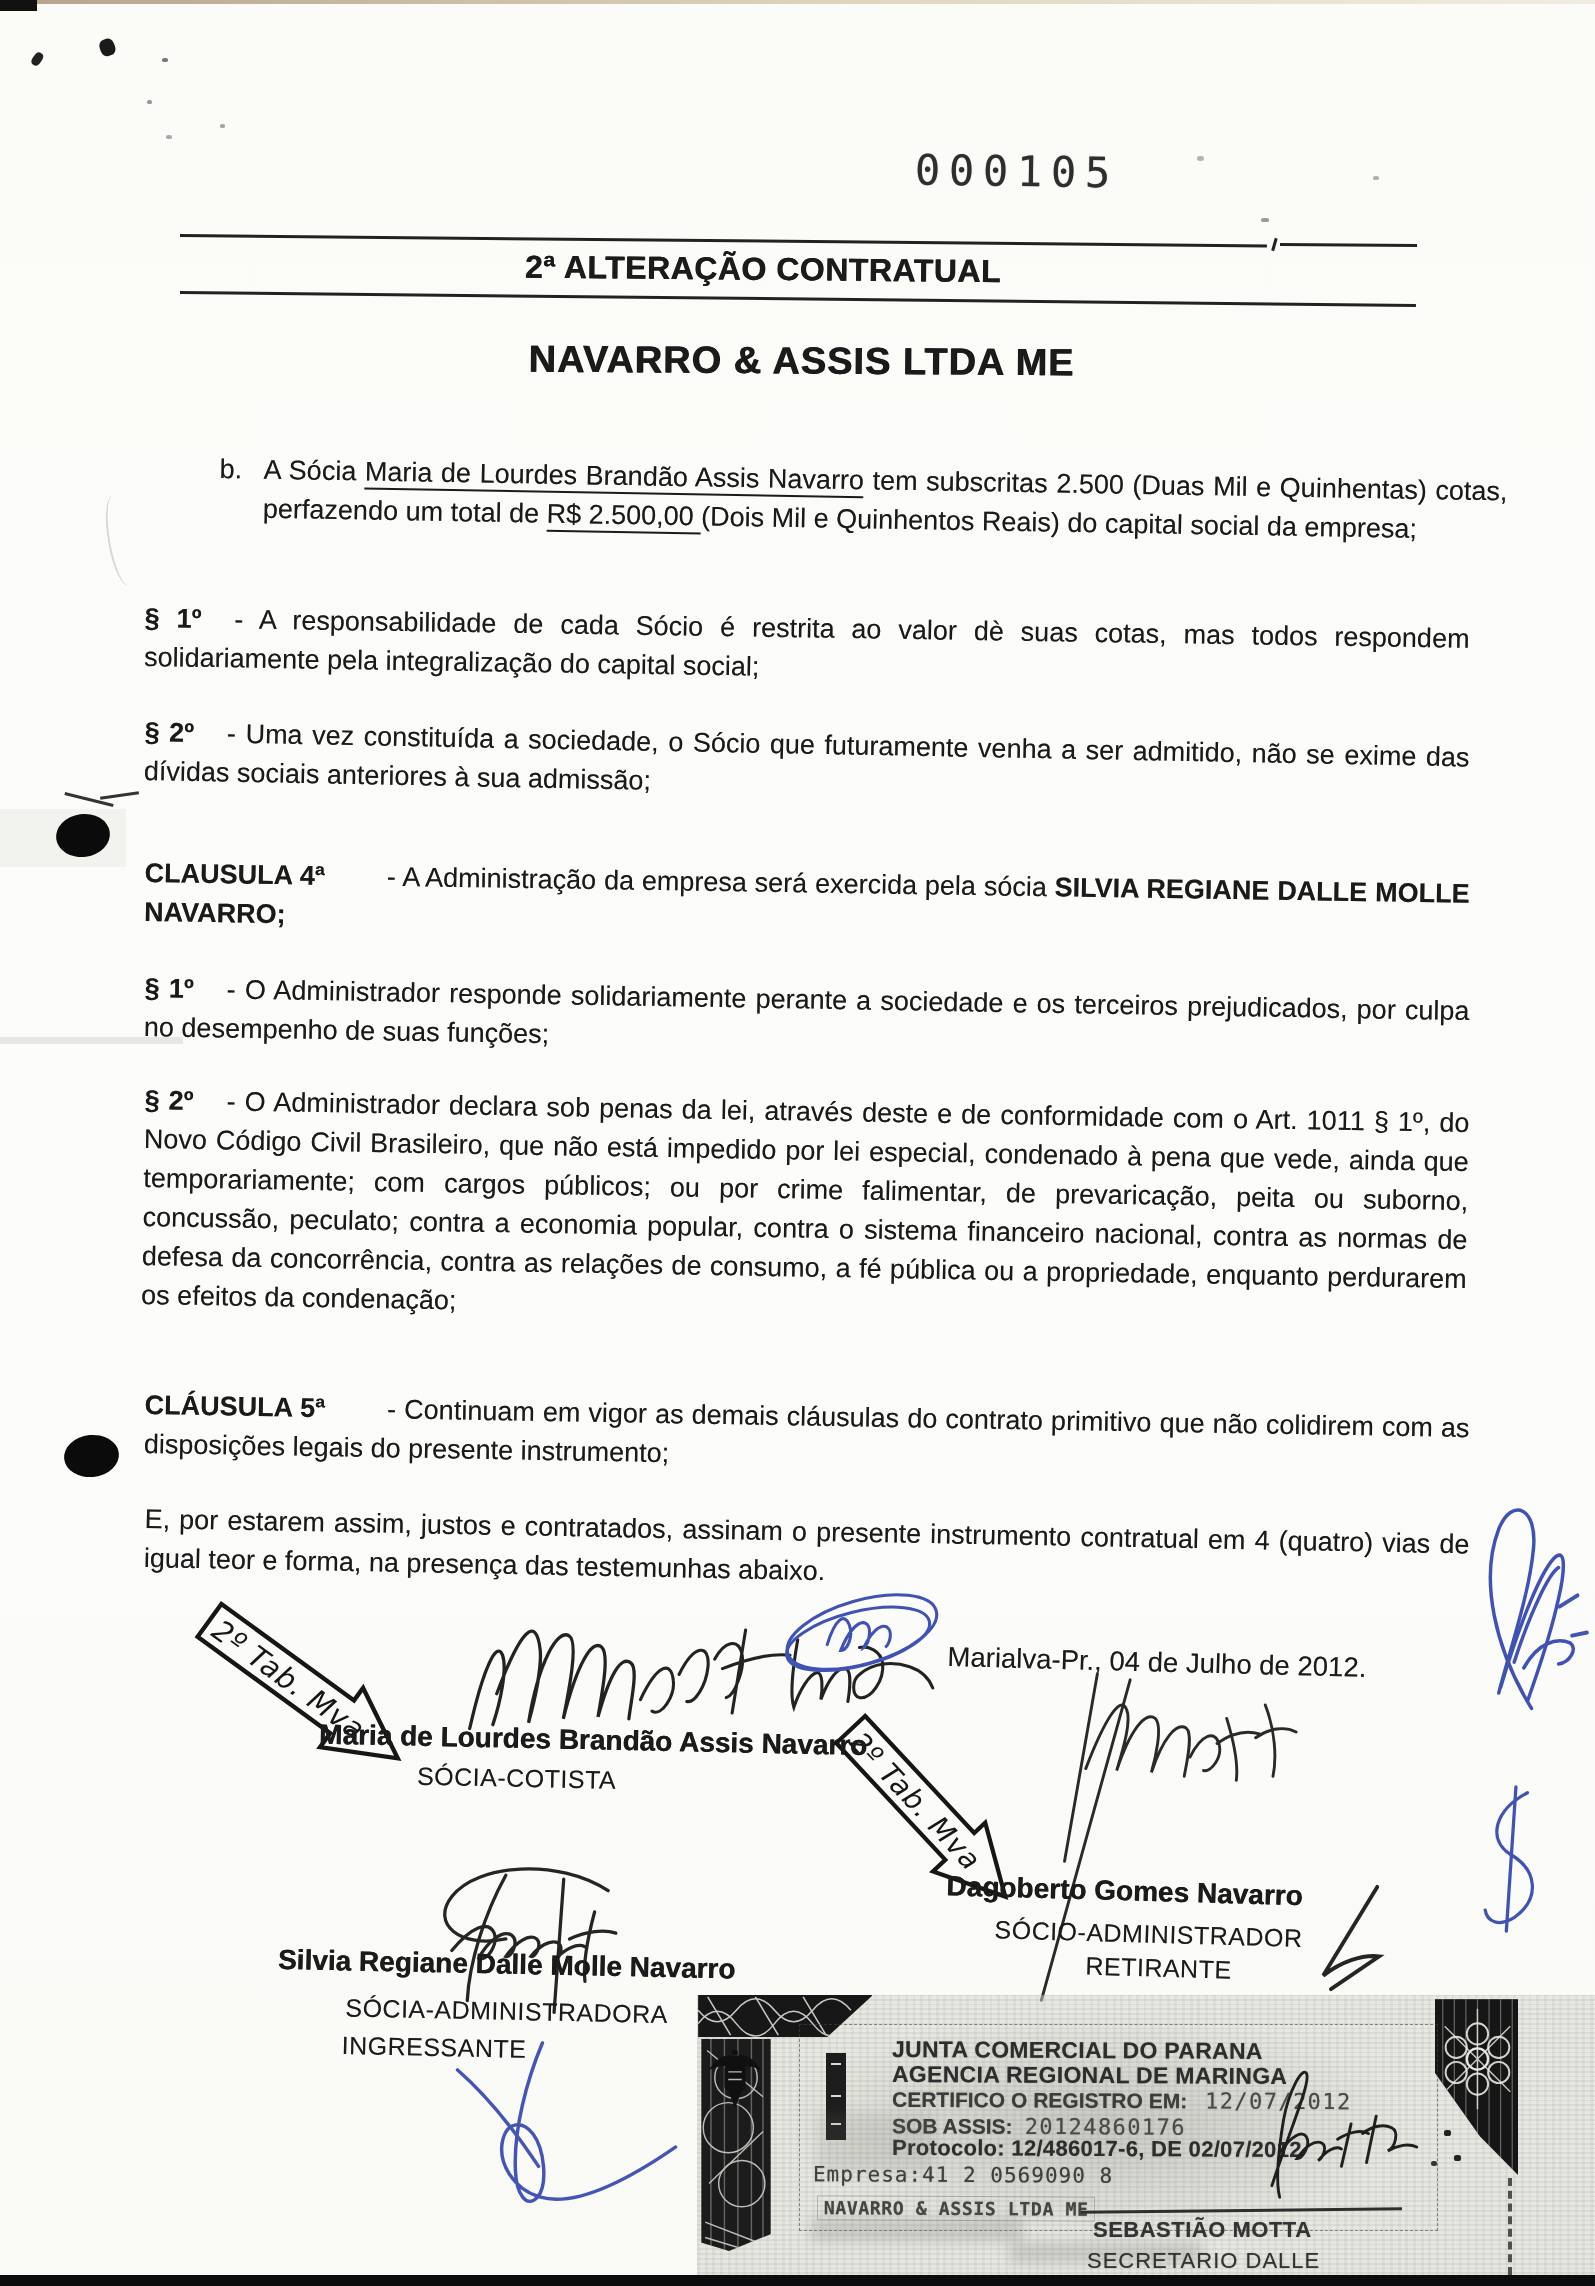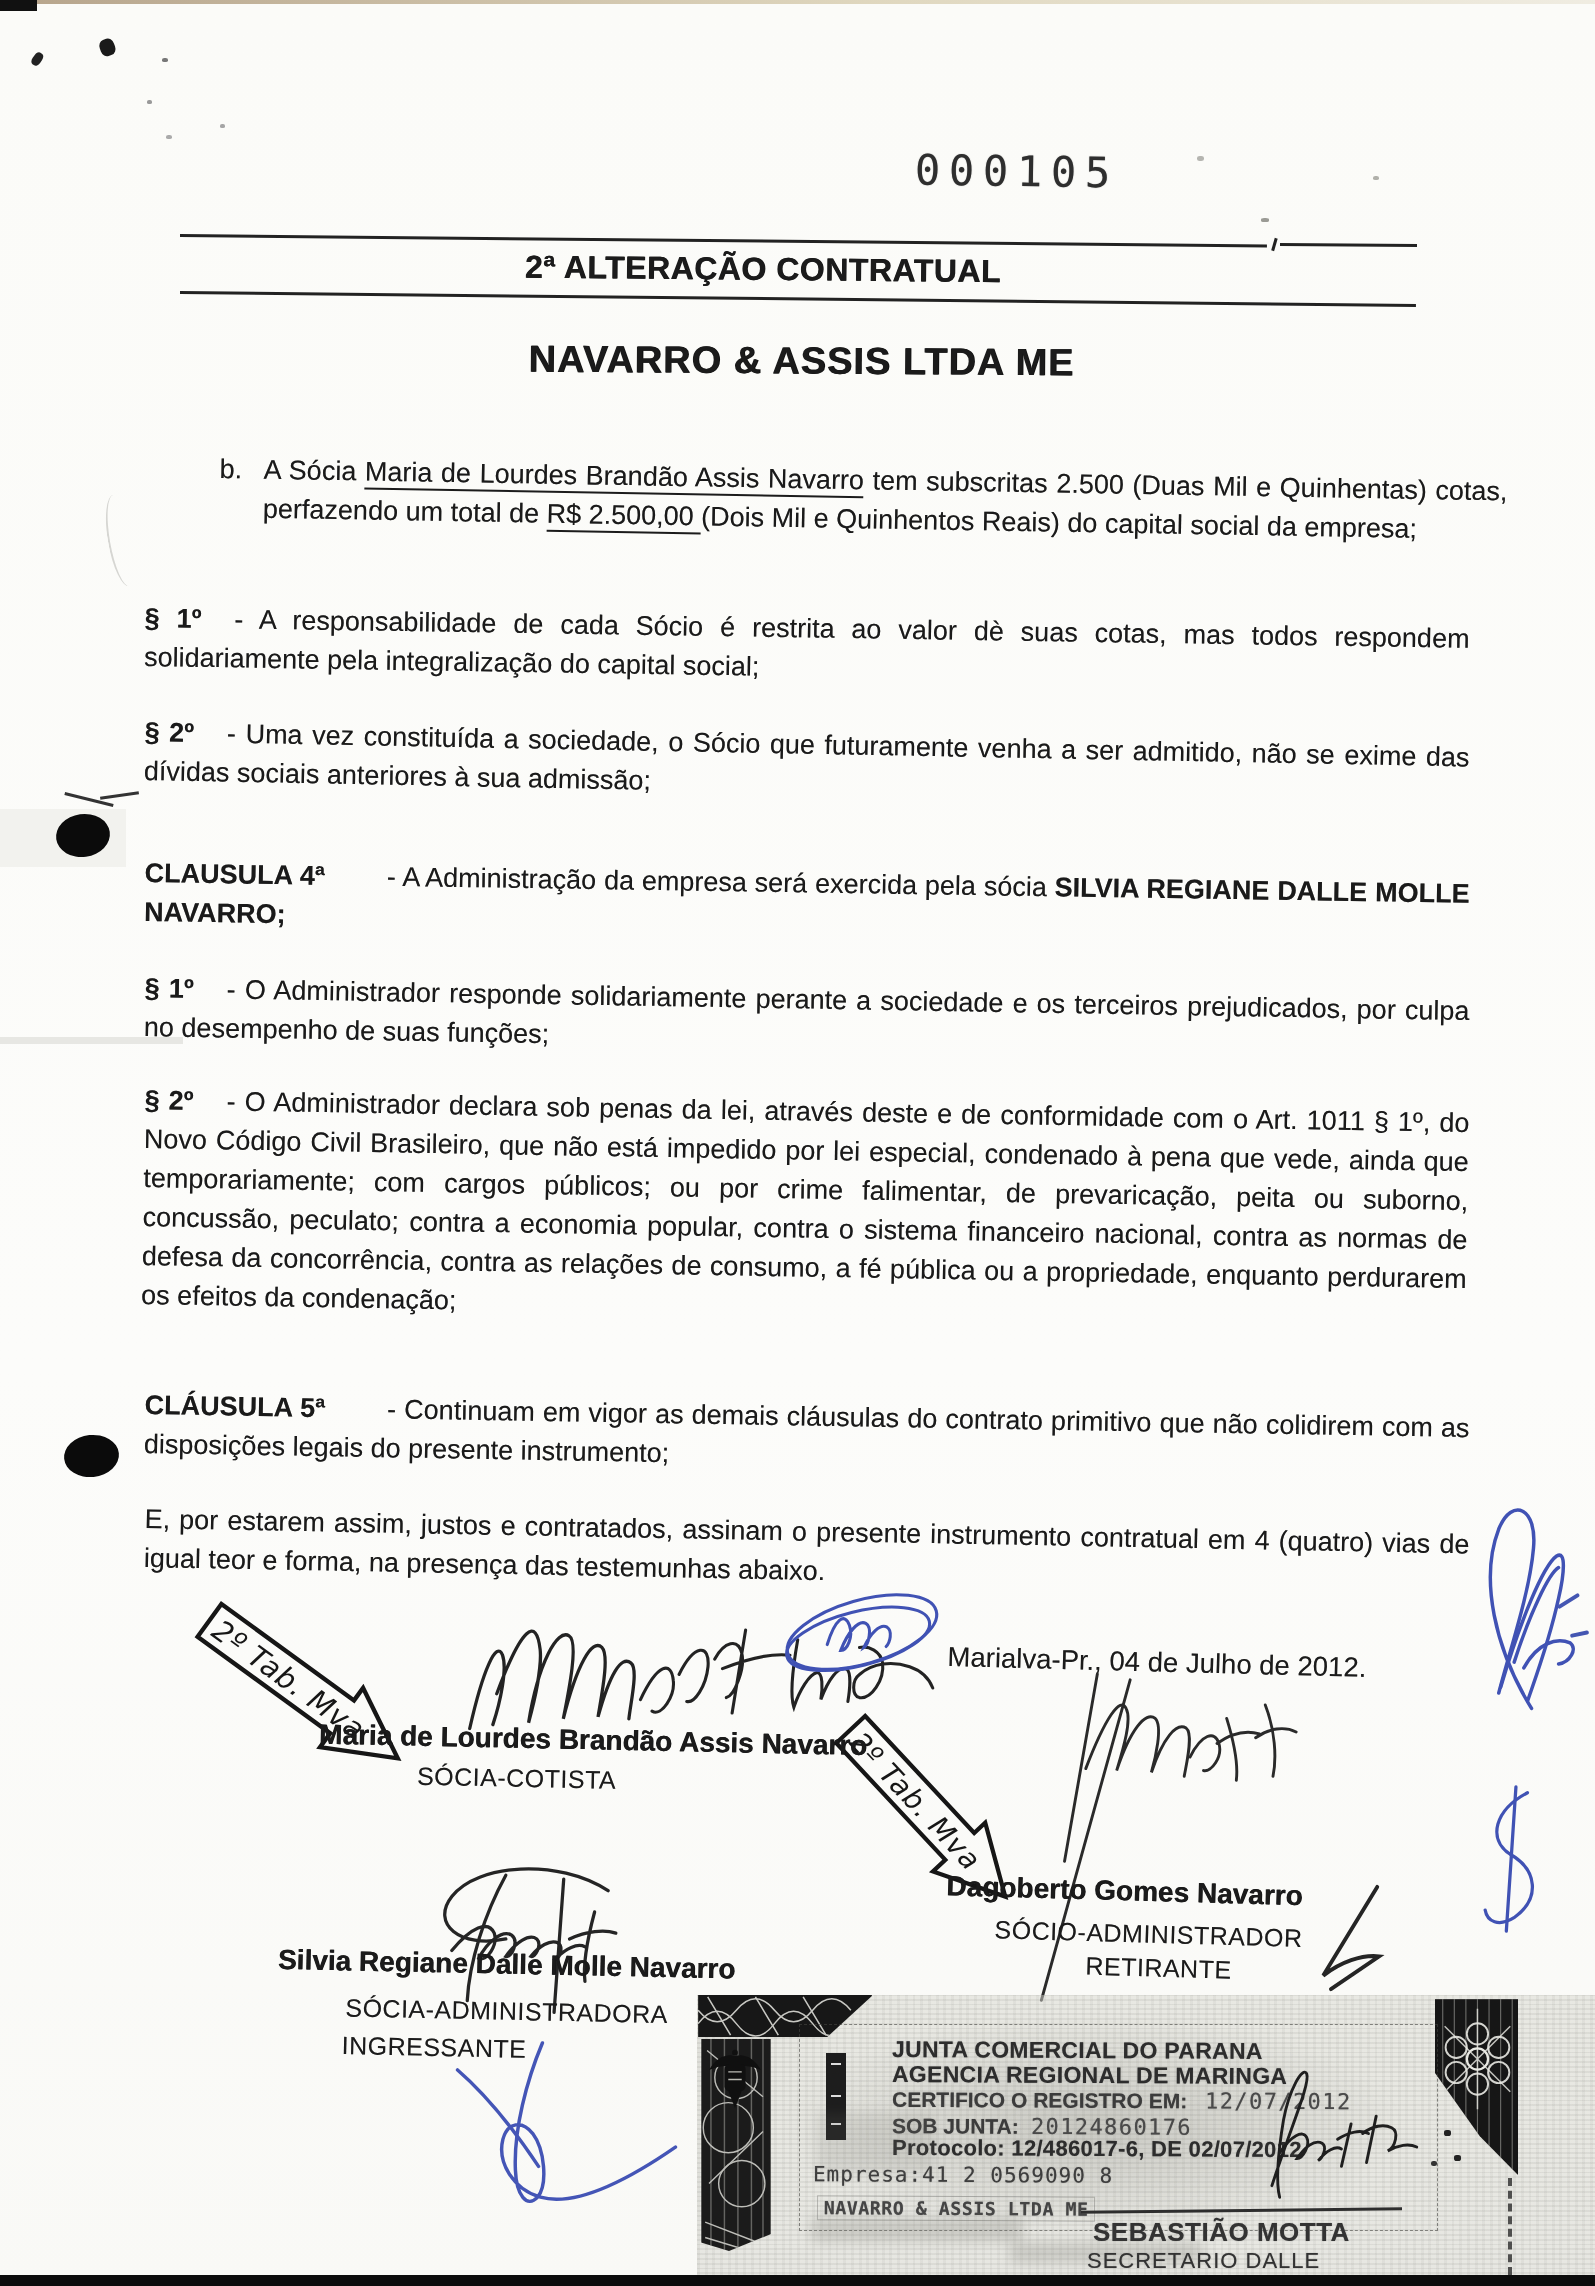--- a/index.html
+++ b/index.html
@@ -257,21 +257,21 @@
     <div class="abs" style="left:4.8px;top:70px;width:10.6px;height:1.9px;background:#ddd;"></div>
   </div>
 
   <div class="abs stamp-text st-bold" style="left:892px;top:2037px;transform:rotate(.3deg);">JUNTA COMERCIAL DO PARANA</div>
   <div class="abs stamp-text st-bold" style="left:892px;top:2062px;transform:rotate(.3deg);">AGENCIA REGIONAL DE MARINGA</div>
   <div class="abs stamp-text" style="left:892px;top:2088px;transform:rotate(.3deg);">
     <span class="st-reg">CERTIFICO O REGISTRO EM:</span>
     <span class="st-mono" style="margin-left:13.5px;">12/07/2012</span>
   </div>
   <div class="abs stamp-text" style="left:892px;top:2114px;transform:rotate(.3deg);">
-    <span class="st-reg">SOB JUNTA:</span>
+    <span class="st-reg">SOB ASSIS:</span>
     <span class="st-mono" style="margin-left:7.7px;">20124860176</span>
   </div>
   <div class="abs stamp-text st-bold" style="left:892px;top:2136px;font-size:22px;transform:rotate(.3deg);">Protocolo: 12/486017-6, DE 02/07/2012</div>
   <div class="abs stamp-text" style="left:813px;top:2163px;font-family:'DejaVu Sans Mono',monospace;font-size:21px;color:#3e3e3e;letter-spacing:1px;transform:rotate(.3deg);">Empresa:41 2 0569090 8</div>
   <div class="abs stamp-text" style="left:817px;top:2196px;font-family:'DejaVu Sans Mono',monospace;font-size:18.3px;font-weight:bold;color:#454545;letter-spacing:0.5px;border:1px solid rgba(90,90,86,.35);padding:1px 5.8px;transform:rotate(.3deg);">NAVARRO &amp; ASSIS LTDA ME</div>
 
   <div class="ghost" style="left:811px;top:2217px;width:212px;height:25px;"></div>
   <div class="ghost" style="left:1010px;top:2242px;width:193px;height:21px;"></div>
   <div class="ghost" style="left:817px;top:2113px;width:116px;height:58px;opacity:.14;"></div>
 
@@ -281,19 +281,19 @@
       <path d="M70,92 C82,74 94,68 98,76 C102,84 94,98 88,98 C96,86 106,78 114,82 C120,86 114,98 110,100 C118,90 128,84 134,88"></path>
       <path d="M144,62 L134,106 M130,78 C142,70 154,68 162,72"></path>
       <path d="M170,54 L160,102 M156,72 C166,64 178,62 186,66 C194,70 190,86 182,90 C192,84 204,82 212,86"></path>
     </g>
   </svg>
   <div class="speck" style="left:1444px;top:2130px;width:6.8px;height:5.8px;background:#222;"></div>
   <div class="speck" style="left:1454px;top:2155px;width:6.8px;height:5.8px;background:#222;"></div>
   <div class="speck" style="left:1431px;top:2161px;width:5.8px;height:4.8px;background:#333;"></div>
 
   <div class="abs" style="left:1081px;top:2209px;width:321px;height:2.5px;background:#2e2e2e;transform:rotate(-.6deg);"></div>
-  <div class="abs stamp-text" style="left:1093px;top:2217px;font-size:26px;font-weight:bold;color:#333;letter-spacing:0.5px;">SEBASTIÃO MOTTA</div>
+  <div class="abs stamp-text" style="left:1093px;top:2217px;font-size:22px;font-weight:bold;color:#333;letter-spacing:0.5px;">SEBASTIÃO MOTTA</div>
   <div class="abs stamp-text" style="left:1087px;top:2248px;font-size:22px;color:#333;letter-spacing:1px;">SECRETARIO DALLE</div>
 
   <div class="abs" style="left:0;top:2275px;width:1595px;height:11.6px;background:#0c0c0c;"></div>
 
 </div>
 
 
 </body></html>

